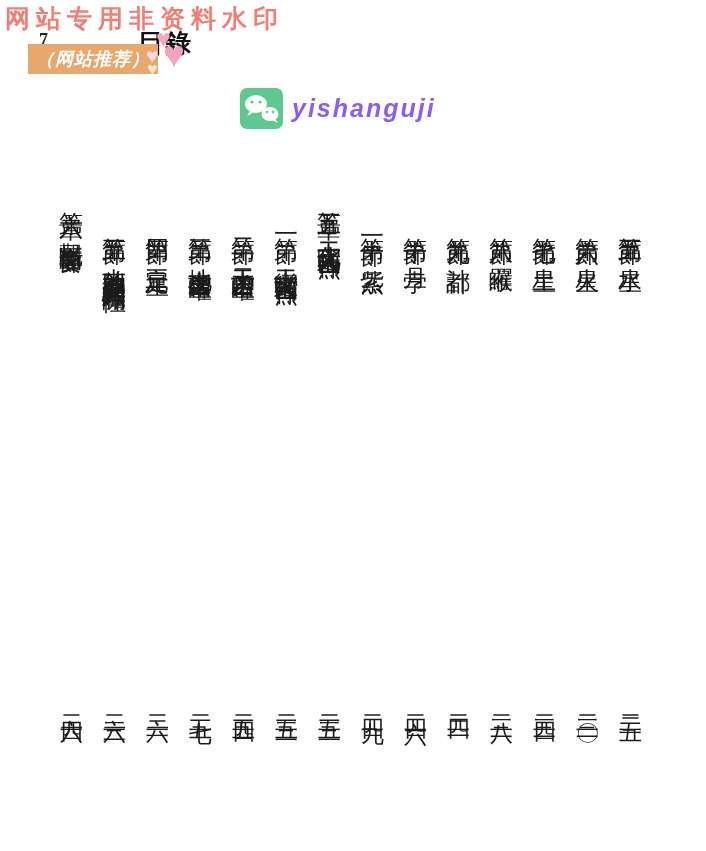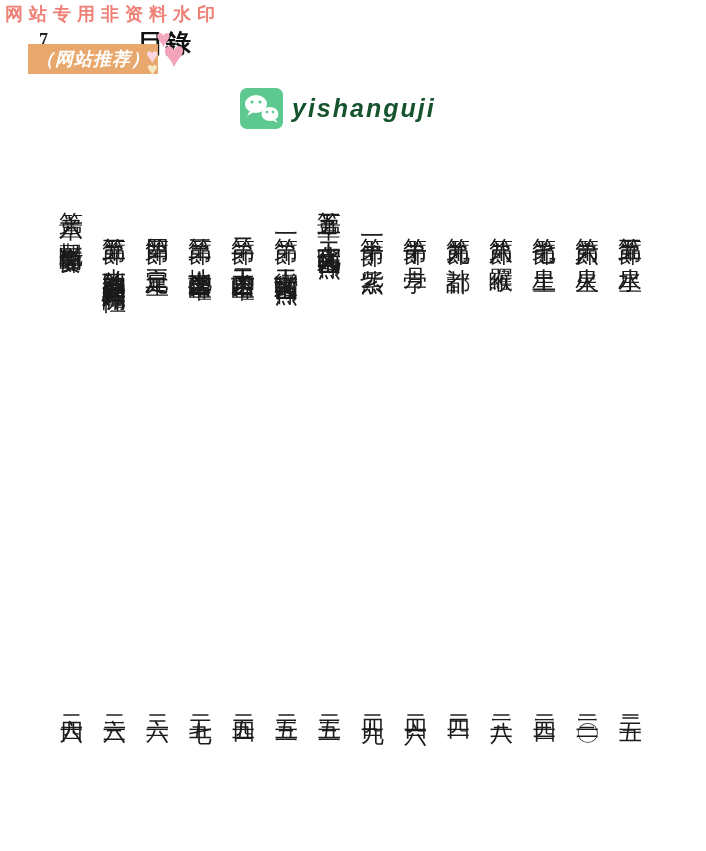--- a/index.html
+++ b/index.html
@@ -5,21 +5,21 @@
   html,body{margin:0;padding:0;background:#e9e9e9;}
   .screen{
     position:relative;width:706px;height:851px;margin:0 auto;
     background:#ffffff;overflow:hidden;
     font-family:"Liberation Serif", serif;
   }
   
   .wm-top{
     position:absolute;left:5px;top:2px;
     font-family:"Liberation Sans", sans-serif;
-    font-weight:bold;font-size:18px;letter-spacing:6px;
+    font-weight:bold;font-size:25px;letter-spacing:6px;
     color:#ee8076;
   }
   .pdf-num{
     position:absolute;left:39px;top:30px;
     font-size:18px;font-weight:bold;color:#222;
   }
   .page-title{
     position:absolute;left:138px;top:26px;
     font-size:26px;font-weight:bold;color:#111;letter-spacing:1px;
   }
@@ -38,21 +38,21 @@
   .heart-4{left:147px;top:60px;font-size:18px;color:#f4e9c4;}
   .site-domain{
     position:absolute;left:196px;top:30px;
     font-size:46px;color:#9271d6;letter-spacing:1px;
   }
   .wechat-icon{position:absolute;left:240px;top:88px;}
   .wechat-handle{
     position:absolute;left:292px;top:94px;
     font-family:"Liberation Sans", sans-serif;
     font-weight:bold;font-style:italic;
-    font-size:25px;color:#14532d;letter-spacing:2px;
+    font-size:25px;color:#8b5cf6;letter-spacing:2px;
   }
   
   .toc{
     position:absolute;top:193px;right:62px;height:622px;
     writing-mode:vertical-rl;text-orientation:upright;
     color:#1b1b1b;
   }
   .toc-entry{
     position:relative;display:block;
     width:28px;height:100%;margin-left:15px;

